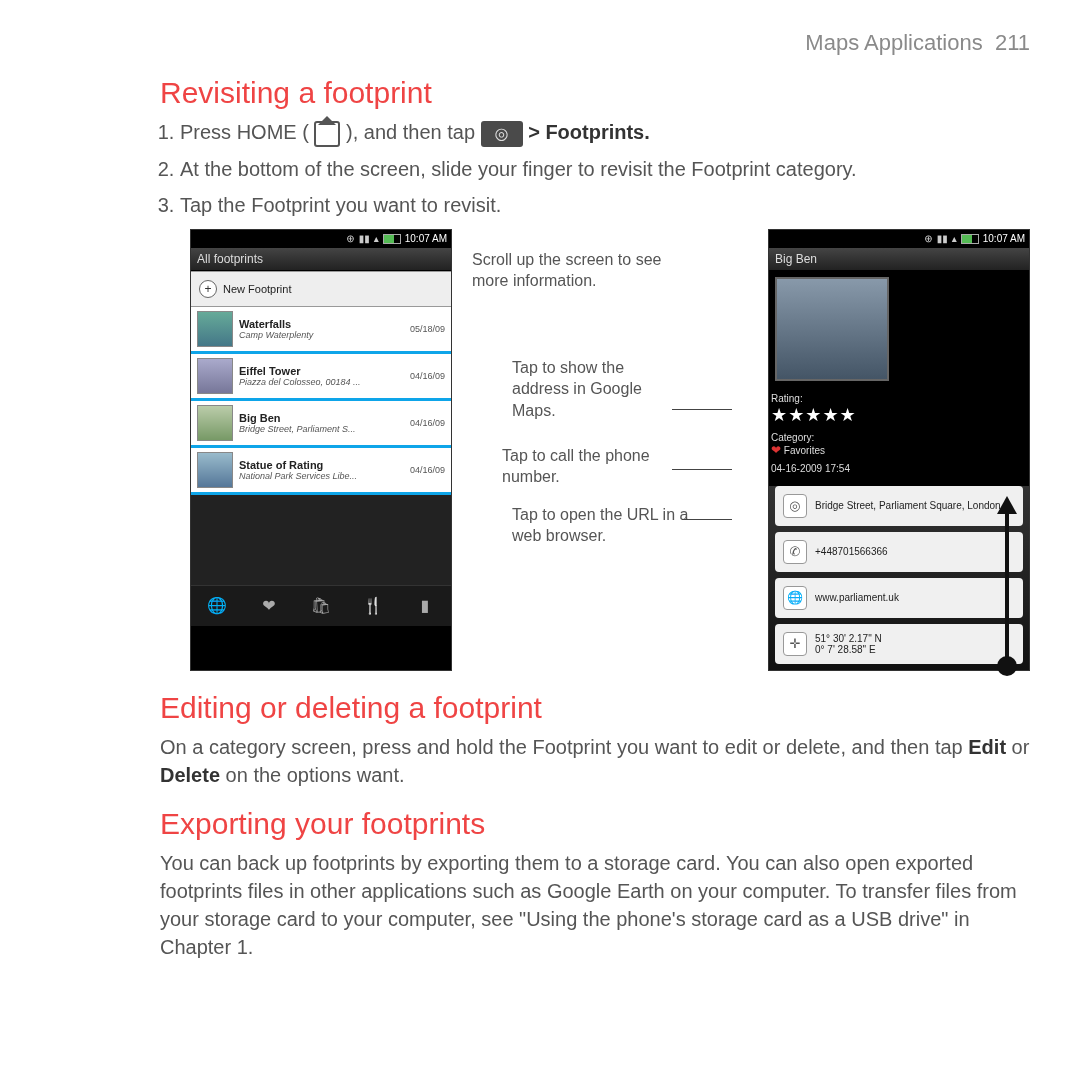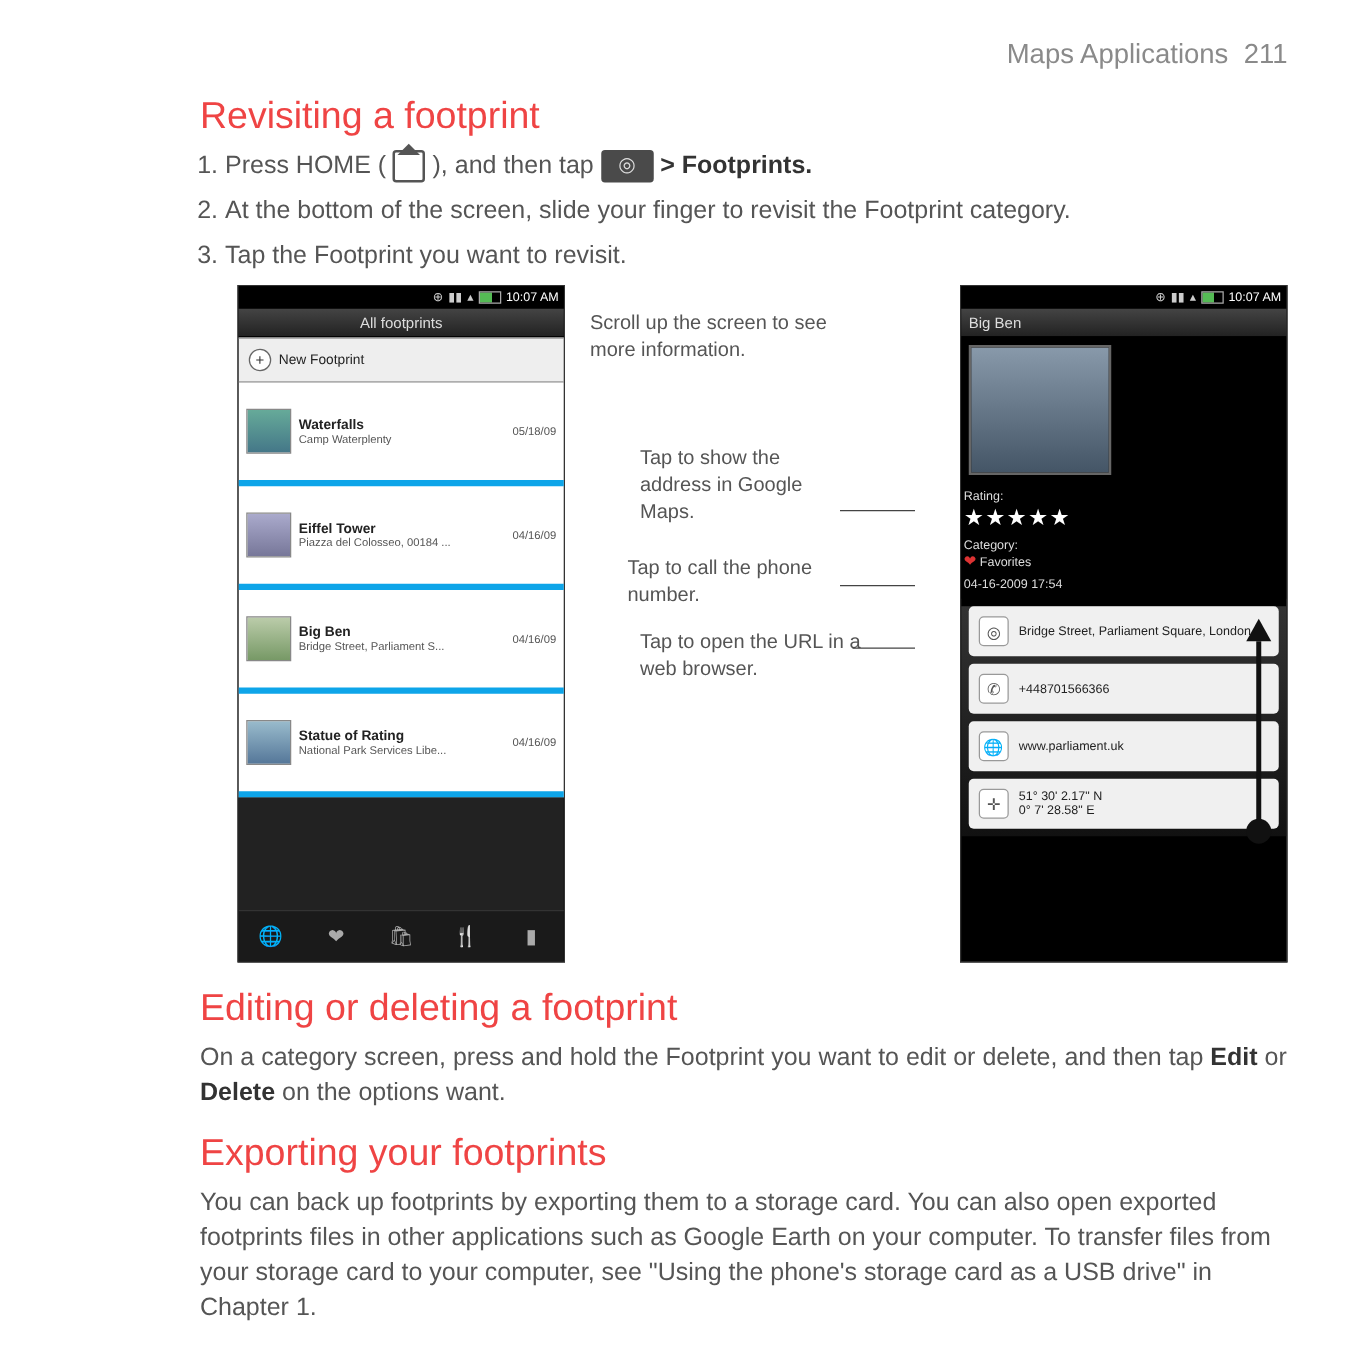--- a/index.html
+++ b/index.html
@@ -97,21 +97,21 @@
     font-size: 10px;
   }
   .sb-icon { color: #ccc; font-size: 10px; }
   .sb-batt {
     width: 16px; height: 8px; border: 1px solid #aaa;
     background: linear-gradient(to right, #5b5 60%, transparent 60%);
   }
   .titlebar {
     background: linear-gradient(#444,#222);
     color: #ddd;
-    text-align: center;
+    text-align: left;
     padding: 4px 6px;
     font-size: 12px;
     border-bottom: 1px solid #000;
   }
   .titlebar.left { text-align: left; }
 
   
   .newfp {
     background: #eee;
     color: #222;
@@ -123,34 +123,34 @@
     border-bottom: 1px solid #999;
   }
   .plus {
     width: 16px; height: 16px; border: 1px solid #666; border-radius: 50%;
     display: flex; align-items: center; justify-content: center;
     font-size: 12px; color: #333; background: #fff;
   }
   .fplist { background: #fff; color: #222; }
   .fpitem {
     display: flex;
-    padding: 21px 6px;
-    border-bottom: 5px solid #0ea5e9;
+    padding: 4px 6px;
+    border-bottom: 3px solid #0ea5e9;
     gap: 6px;
     align-items: center;
   }
   .thumb {
     width: 34px; height: 34px;
     background: linear-gradient(#6a9, #478);
     border: 1px solid #888;
     flex-shrink: 0;
   }
   .fptxt { flex: 1; min-width: 0; }
   .fptitle { font-weight: bold; font-size: 11px; }
-  .fpsub { font-size: 9px; color: #555; white-space: nowrap; overflow: hidden; text-overflow: ellipsis; }
+  .fpsub { font-size: 9px; color: #555; white-space: nowrap; overflow: hidden; text-overflow: ellipsis; font-style: italic; }
   .fpdate { font-size: 9px; color: #555; }
   .tabbar {
     display: flex;
     background: #1a1a1a;
     border-top: 1px solid #333;
     height: 40px;
   }
   .tab { flex: 1; display: flex; align-items: center; justify-content: center; color: #aaa; font-size: 16px; }
 
   

